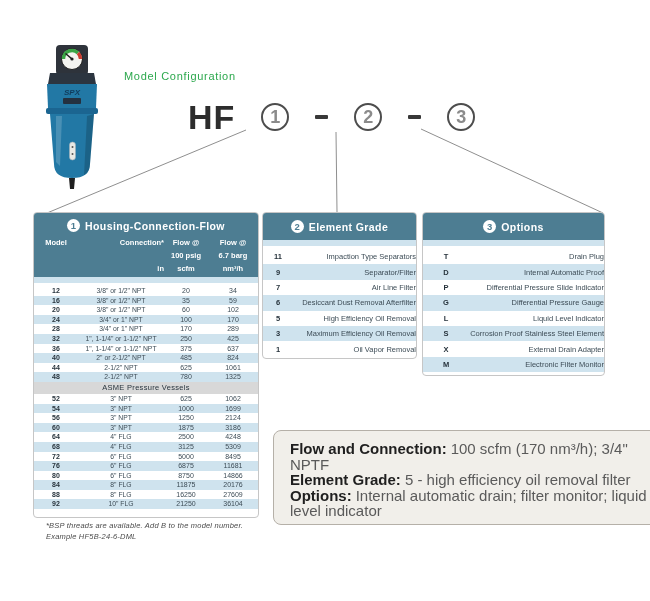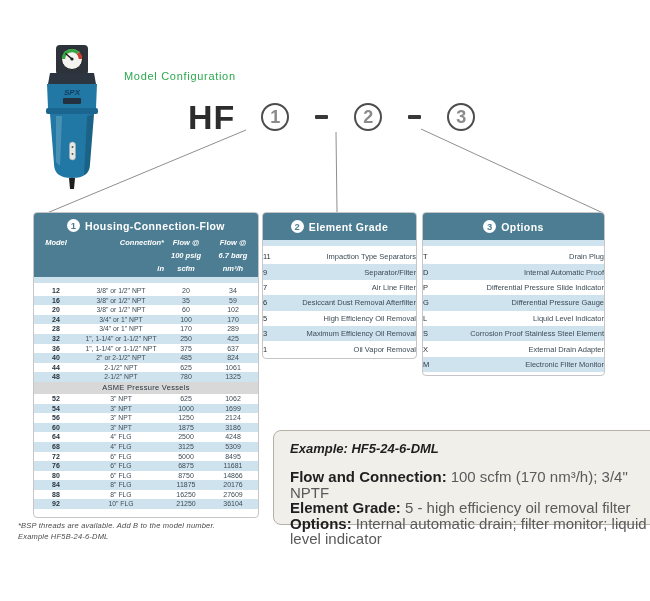--- a/index.html
+++ b/index.html
@@ -55,21 +55,21 @@
   .numcircle {
     width:13px; height:13px; border-radius:50%; background:#ffffff;
     color:var(--header-slate); font-size:9.5px; font-weight:bold;
     display:inline-flex; align-items:center; justify-content:center; flex:none;
   }
 
   
   #housing-panel .phead { height:64px; }
   .cols { display:flex; padding-top:4px; font-weight:bold; font-size:7.5px; }
   .col { display:flex; flex-direction:column; text-align:center; }
-  .col span { height:13px; line-height:13px; display:block;font-style:italic; }
+  .col span { height:13px; line-height:13px; display:block; }
   .w-model { width:44px; }
   .w-conn  { width:86px;text-align:right; }
   .w-f1    { width:44px; }
   .w-f2    { width:50px; }
 
   .bluestrip { height:6px; background:var(--row-blue); margin-bottom:3px; }
 
   
   .trow { display:flex; height:9.6px; line-height:9.6px; font-size:7px; color:var(--text-mid); }
   .trow.alt { background:var(--row-blue); }
@@ -81,28 +81,28 @@
 
   .asme {
     height:12px; line-height:12px; background:var(--asme-gray);
     text-align:center; font-weight:normal; font-size:7.5px; color:var(--text-dark);
     letter-spacing:0.3px;
   }
 
   
   .lrow { display:flex; align-items:center; height:15.4px; font-size:7.5px; }
   .lrow.alt { background:var(--row-blue); }
-  .lrow .code { text-align:left; font-weight:normal; color:var(--text-dark); flex:none; }
+  .lrow .code { text-align:center; font-weight:bold; color:var(--text-dark); flex:none; }
   #element-panel .code { width:30px; }
   #options-panel .code { width:46px; }
   .lrow .label { flex:1; text-align:right; color:var(--text-mid); white-space:nowrap; overflow:hidden; }
 
   
   #footnote {
-    position:absolute; left:18px; top:521px; z-index:1;
+    position:absolute; left:46px; top:521px; z-index:1;
     font-size:7.5px; font-style:italic; color:#4a4a4a; line-height:10.5px;
     letter-spacing:0.2px;
   }
 
   
   #example-box {
     position:absolute; left:273px; top:430px; width:392px; height:95px;
     box-sizing:border-box; z-index:1;
     background:var(--example-bg); border:1px solid var(--example-border);
     border-radius:8px; padding:10px 16px;
@@ -451,21 +451,20 @@
       </div>
     </div>
 </section>
 
 <div id="footnote">
   <div>*BSP threads are available. Add B to the model number.</div>
   <div>Example HF5B-24-6-DML</div>
 </div>
 
 <div id="example-box">
-  <div class="ex-title">Example: HF5-24-6-DML</div>
   <div>
 
       <div class="ex-line">
         <span class="ex-label">Flow and Connection:</span><span class="ex-value">100 scfm (170 nm³/h); 3/4" NPTF</span>
       </div>
 
       <div class="ex-line alt">
         <span class="ex-label">Element Grade:</span><span class="ex-value">5 - high efficiency oil removal filter</span>
       </div>
 

